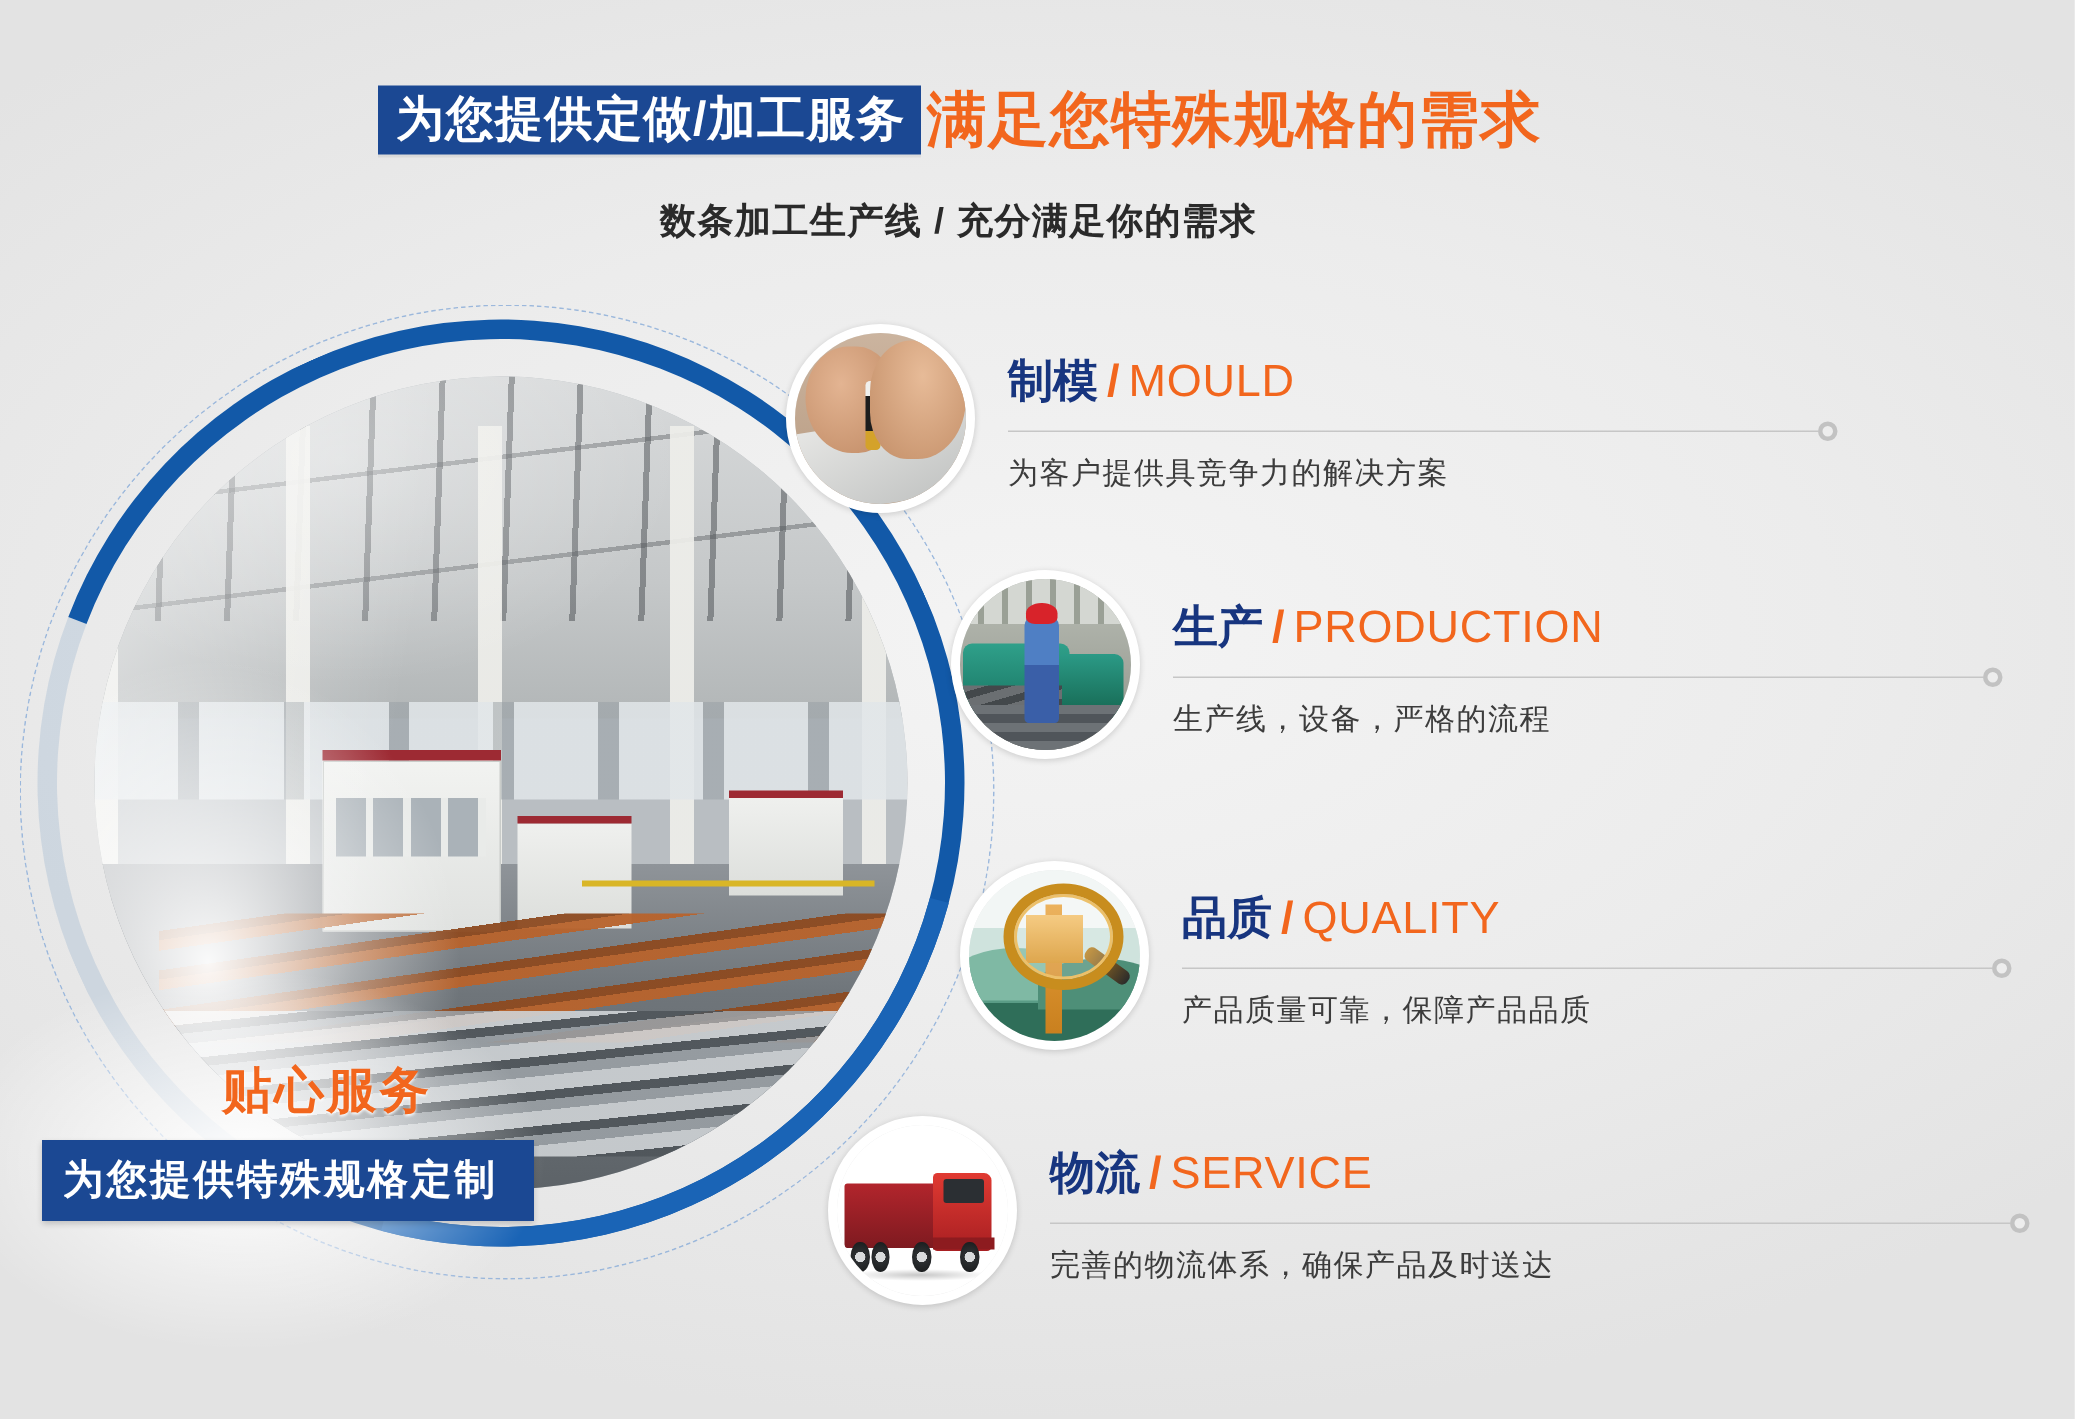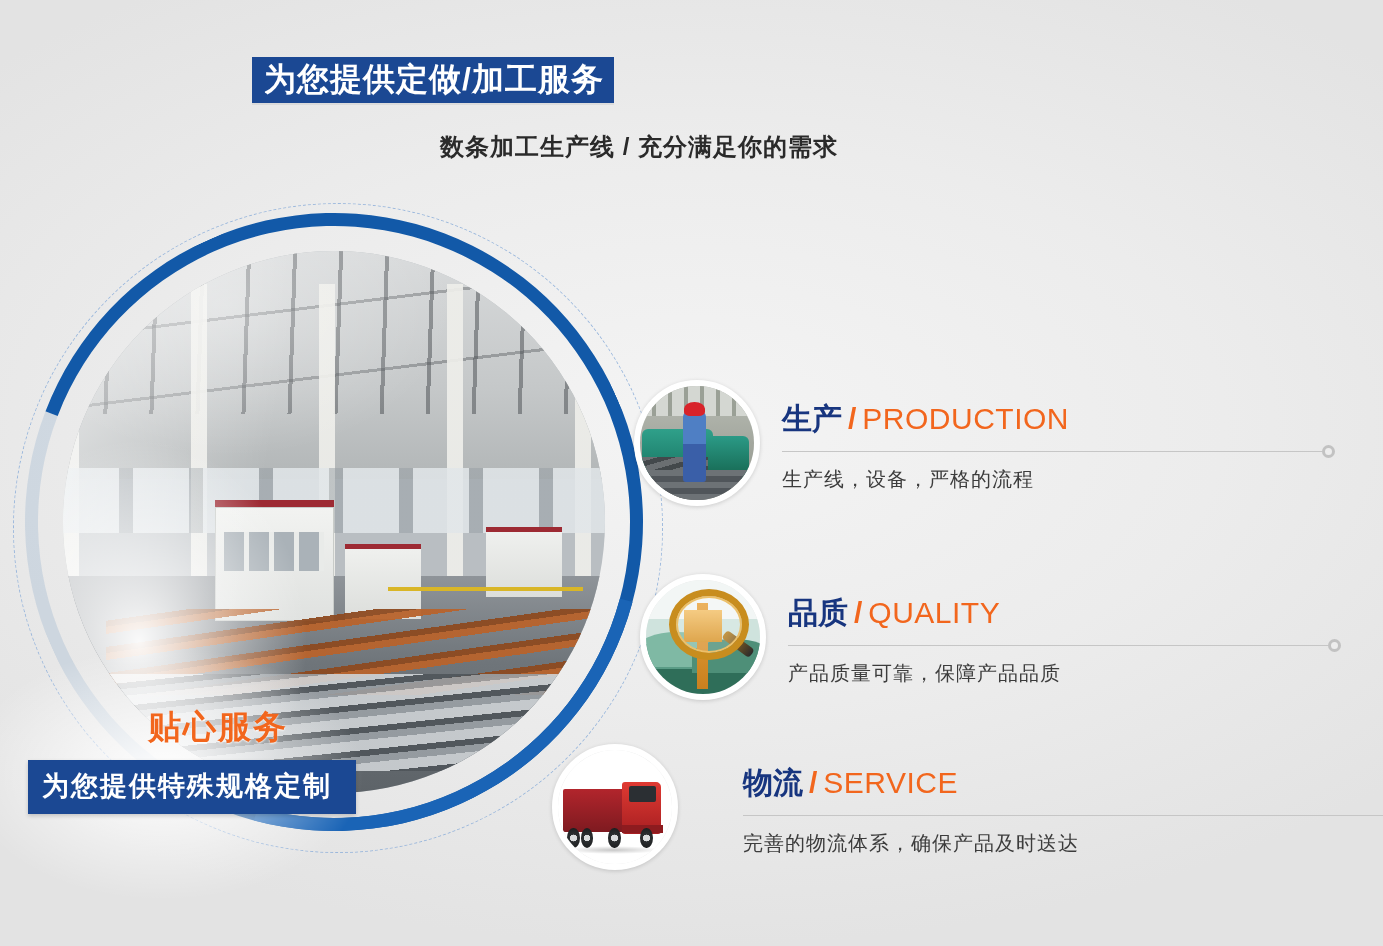--- a/index.html
+++ b/index.html
@@ -208,21 +208,21 @@
     white-space:nowrap;
   }
 
   
   #feat-mould     {left:524px;top:216px;}
   #feat-mould     .f-line{width:540px;}
   #feat-production{left:634px;top:380px;}
   #feat-production .f-line{width:540px;}
   #feat-quality   {left:640px;top:574px;}
   #feat-quality   .f-line{width:540px;}
-  #feat-service   {left:552px;top:744px;gap:43px;}
+  #feat-service   {left:552px;top:744px;}
   #feat-service   .f-line{width:640px;}
 
   
   .ic-mould{position:absolute;inset:0;background:linear-gradient(#cbb49f,#b79a80);}
   .ic-mould .sheet{position:absolute;left:-6%;top:52%;width:112%;height:48%;
     background:linear-gradient(160deg,#e7e7e5,#bfc1c0);transform:rotate(-9deg);}
   .ic-mould .hand1{position:absolute;left:6%;top:8%;width:52%;height:62%;
     background:radial-gradient(ellipse at 40% 35%,#e3b492,#c08a64);border-radius:48% 42% 40% 52%;}
   .ic-mould .hand2{position:absolute;left:44%;top:4%;width:56%;height:70%;
     background:radial-gradient(ellipse at 55% 30%,#e7bb98,#c28d66);border-radius:44% 50% 52% 40%;}
@@ -277,20 +277,21 @@
     background:radial-gradient(ellipse at 50% 50%, rgba(0,0,0,.22), rgba(0,0,0,0) 70%);}
 </style>
 </head>
 <body>
 
 <div class="page">
 
   <div class="header">
     <div class="head-row">
       <div class="head-badge">为您提供定做/加工服务</div>
+      <div class="head-orange">满足您特殊规格的需求</div>
     </div>
     <div class="head-sub">数条加工生产线 / 充分满足你的需求</div>
   </div>
 
   <div class="circle-wrap">
     <div class="ring-dash"></div>
     <div class="ring-thick"></div>
     <div class="ring-thick2"></div>
 
     <div class="photo-disc">
@@ -310,20 +311,39 @@
 
     <div class="mist"></div>
 
   </div>
 
   <div class="caption">
     <div class="caption-top">贴心服务</div>
     <div class="caption-bar">为您提供特殊规格定制</div>
   </div>
 
+  <div class="feature" id="feat-mould">
+    <div class="f-icon">
+      <div class="ic-mould">
+        <div class="sheet"></div>
+        <div class="hand1"></div>
+        <div class="pen"></div>
+        <div class="hand2"></div>
+      </div>
+    </div>
+    <div class="f-body">
+      <div class="f-title">
+        <span class="cn">制模</span><span class="slash">/</span><span class="en">MOULD</span>
+      </div>
+      <div class="f-line">
+        <span class="dot"></span>
+      </div>
+      <div class="f-desc">为客户提供具竞争力的解决方案</div>
+    </div>
+  </div>
 
   <div class="feature" id="feat-production">
     <div class="f-icon">
       <div class="ic-prod">
         <div class="roof"></div>
         <div class="mach"></div>
         <div class="mach2"></div>
         <div class="pipes"></div>
         <div class="steps"></div>
         <div class="worker"></div>

